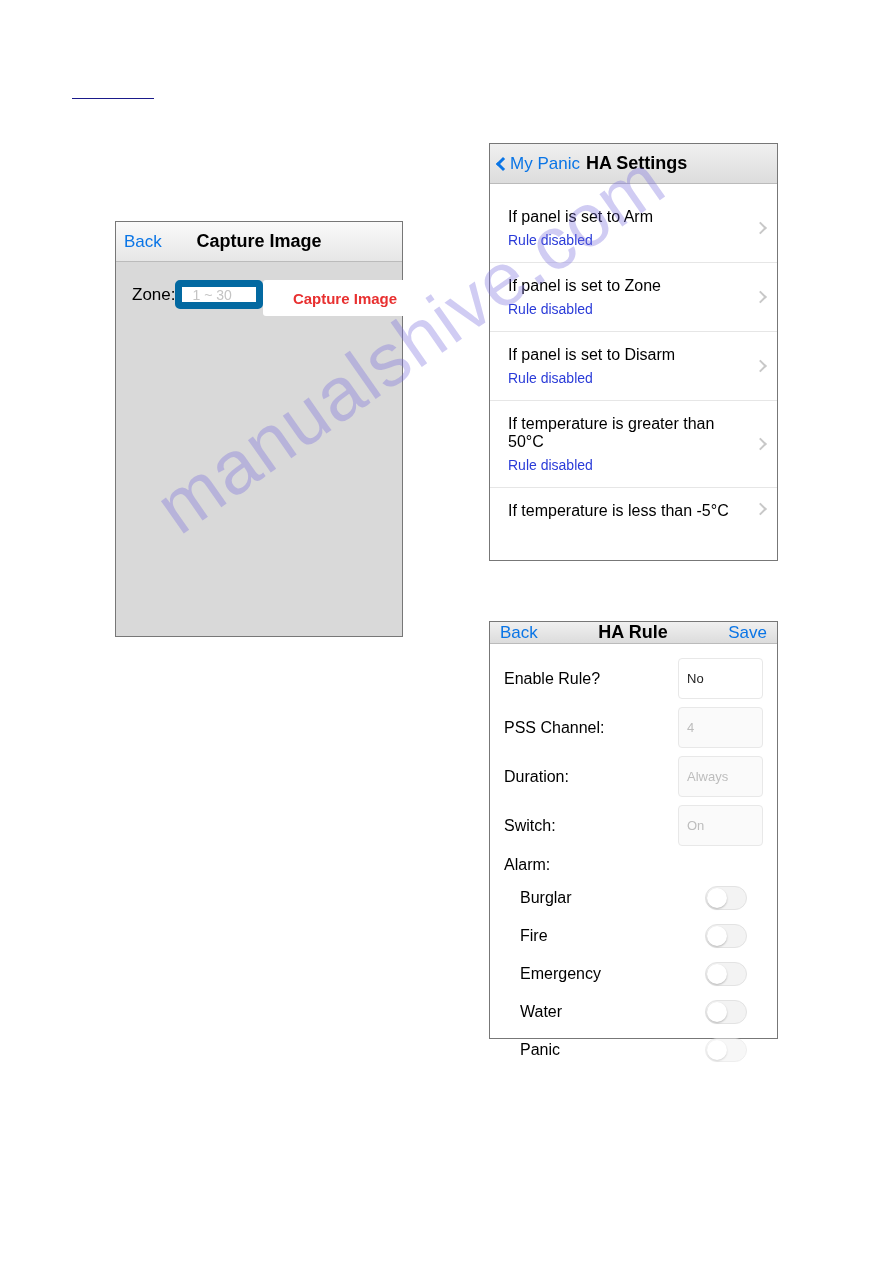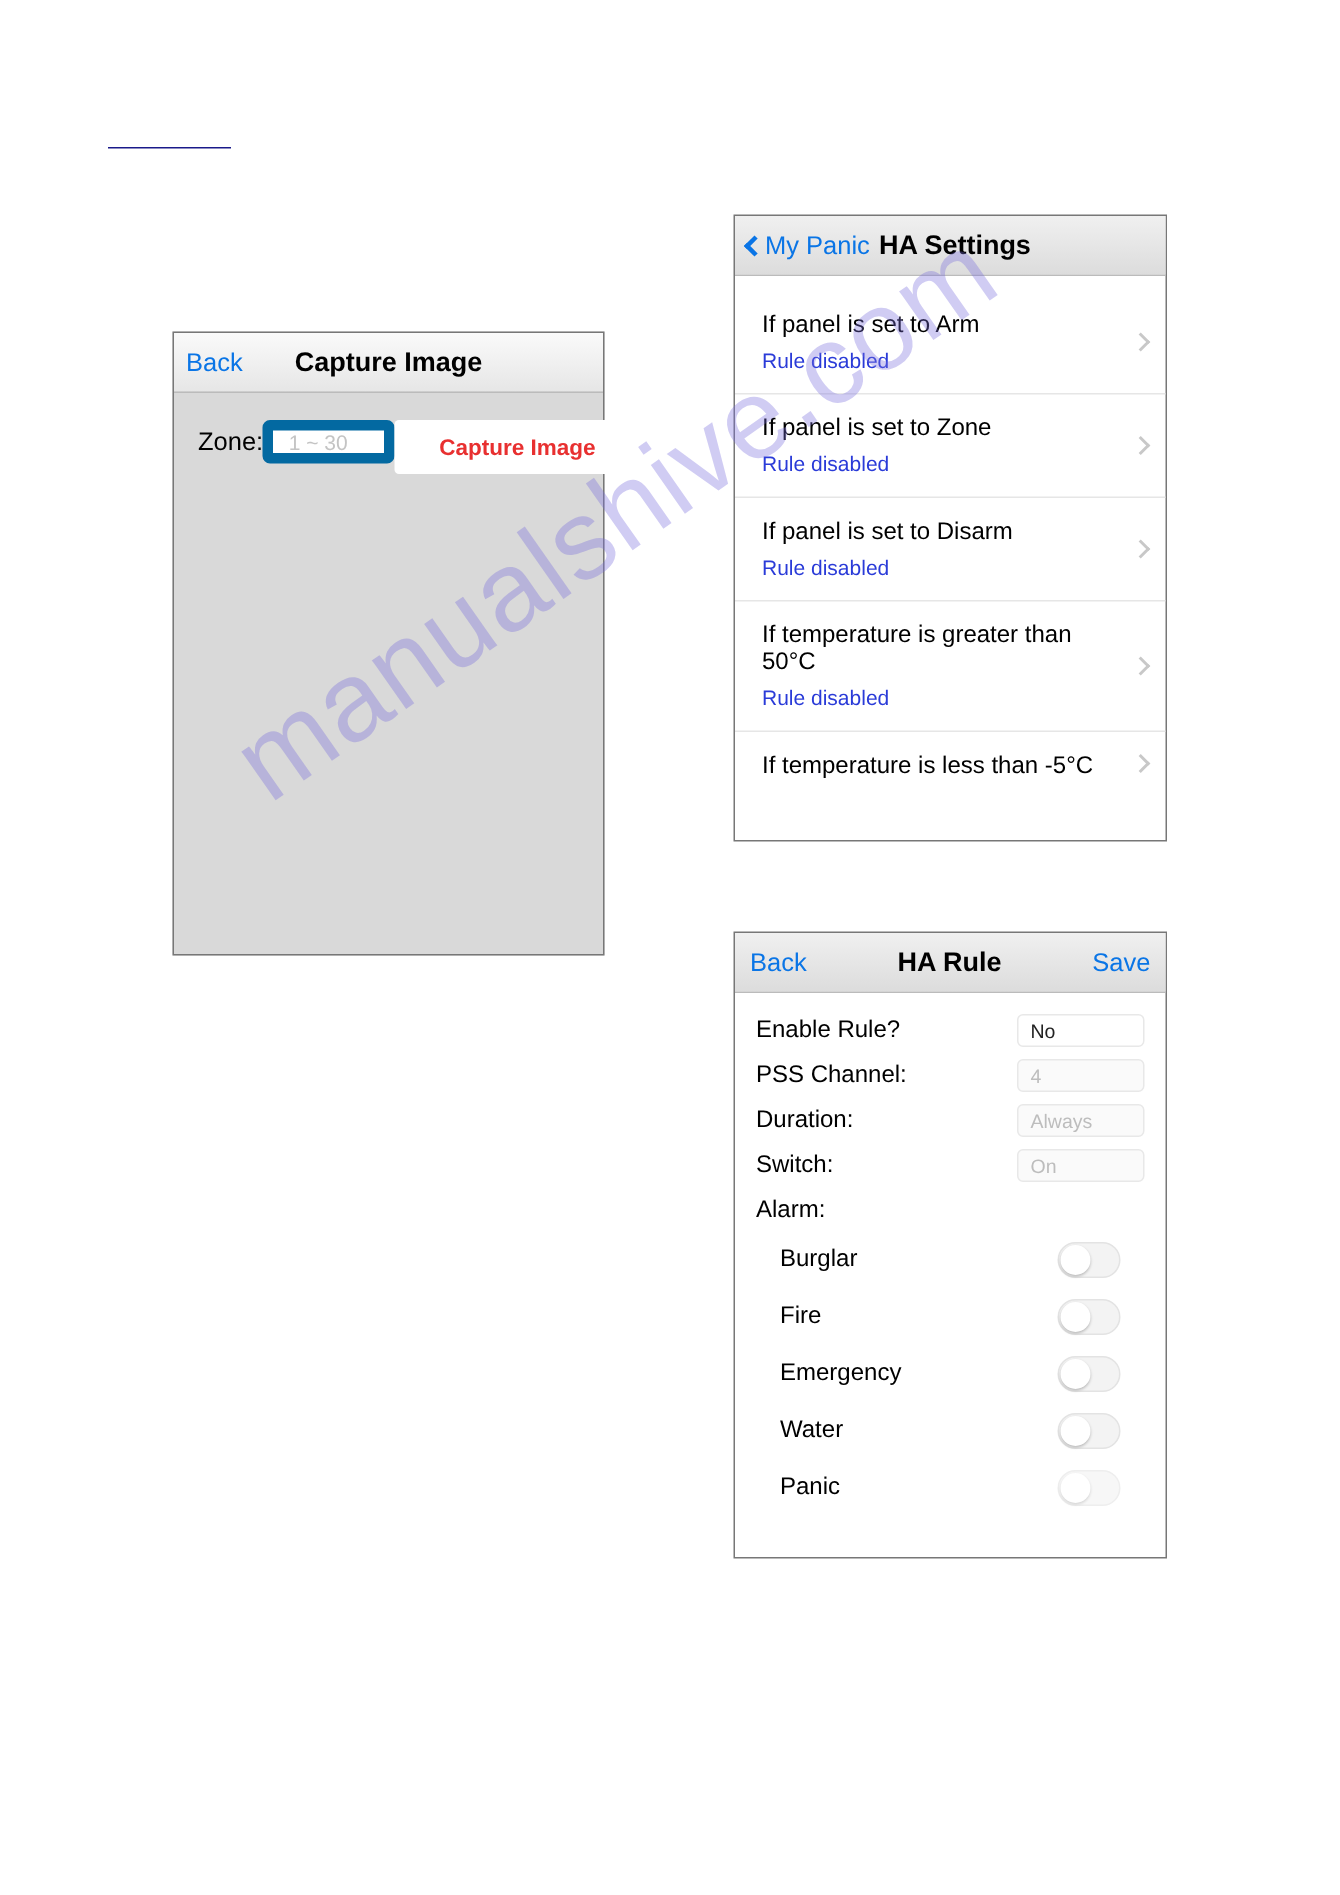--- a/index.html
+++ b/index.html
@@ -229,21 +229,21 @@
     display: flex;
     align-items: center;
     justify-content: space-between;
   }
   .field-label {
     font-size: 16px;
     color: #000;
   }
   .field-input {
     width: 85px;
-    height: 22px;
+    height: 41px;
     border: 1px solid #e8e8e8;
     border-radius: 4px;
     background: #fafafa;
     font-size: 13px;
     padding: 0 8px;
     display: flex;
     align-items: center;
   }
   .field-input.enabled { background: #fff; color: #222; }
   .field-input.disabled { color: #bdbdbd; }

